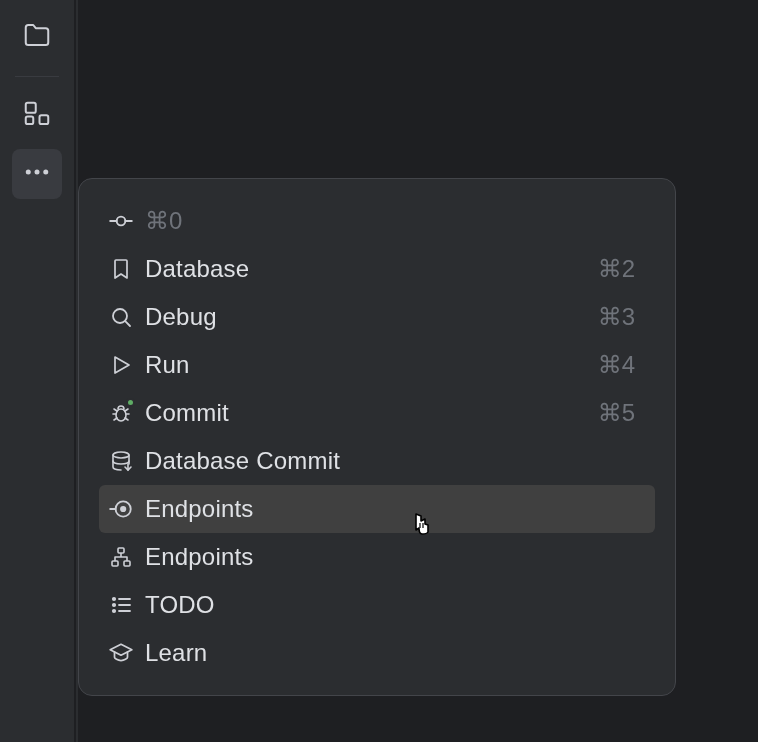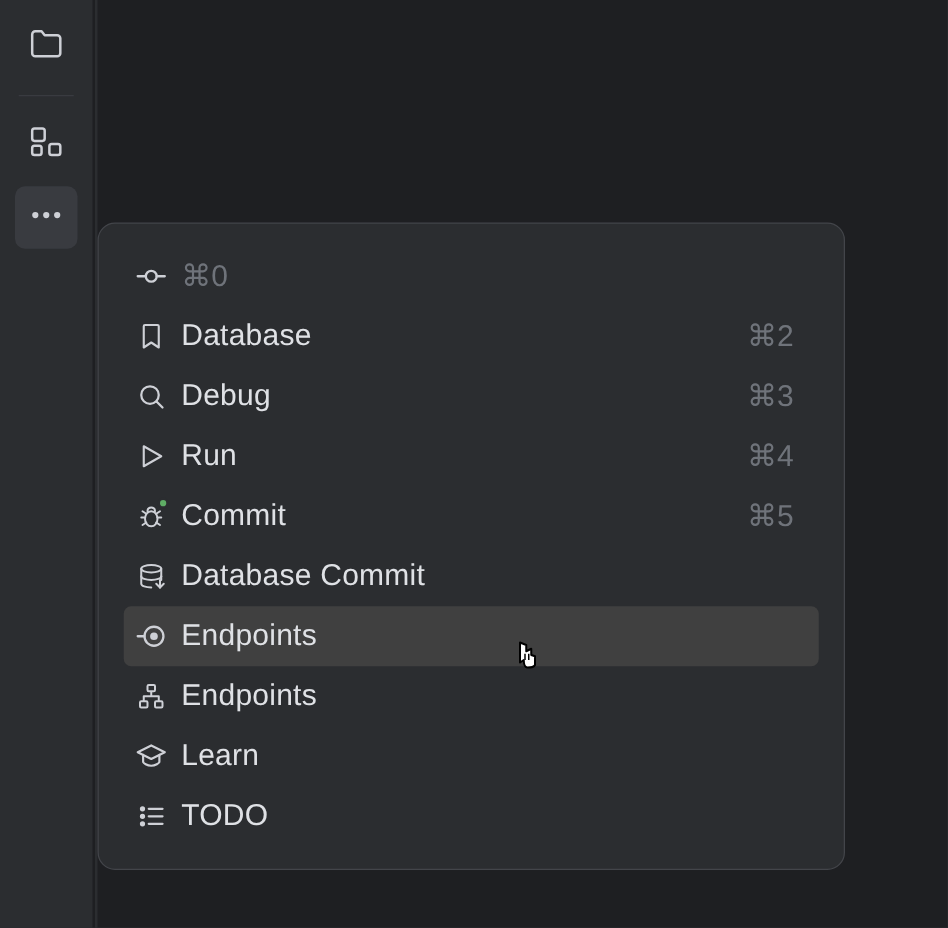--- a/index.html
+++ b/index.html
@@ -246,44 +246,44 @@
           <rect x="15" y="16" width="6" height="5" rx="1"></rect>
           <path d="M12 8v4M12 12H6v4M12 12h6v4"></path>
         </svg>
     </span>
     <span class="menu-label">Endpoints</span>
     <span class="menu-shortcut"></span>
   </div>
 
   <div class="menu-item">
     <span class="menu-icon">
-      <svg width="26" height="26" viewBox="0 0 24 24" fill="none" stroke="currentColor" stroke-width="1.6" stroke-linejoin="round" stroke-linecap="round">
-          <path d="M2 9l10-5 10 5-10 5-10-5z"></path>
-          <path d="M6 11v5c0 1 3 3 6 3s6-2 6-3v-5"></path>
-        </svg>
-    </span>
-    <span class="menu-label">Learn</span>
-    <span class="menu-shortcut"></span>
-  </div>
-
-  <div class="menu-item">
-    <span class="menu-icon">
       <svg width="24" height="24" viewBox="0 0 24 24" fill="none" stroke="currentColor" stroke-width="1.8" stroke-linecap="round">
           <circle cx="5" cy="6" r="1.2" fill="currentColor"></circle>
           <line x1="10" y1="6" x2="21" y2="6"></line>
           <circle cx="5" cy="12" r="1.2" fill="currentColor"></circle>
           <line x1="10" y1="12" x2="21" y2="12"></line>
           <circle cx="5" cy="18" r="1.2" fill="currentColor"></circle>
           <line x1="10" y1="18" x2="21" y2="18"></line>
         </svg>
     </span>
     <span class="menu-label">TODO</span>
     <span class="menu-shortcut"></span>
   </div>
 
+  <div class="menu-item">
+    <span class="menu-icon">
+      <svg width="26" height="26" viewBox="0 0 24 24" fill="none" stroke="currentColor" stroke-width="1.6" stroke-linejoin="round" stroke-linecap="round">
+          <path d="M2 9l10-5 10 5-10 5-10-5z"></path>
+          <path d="M6 11v5c0 1 3 3 6 3s6-2 6-3v-5"></path>
+        </svg>
+    </span>
+    <span class="menu-label">Learn</span>
+    <span class="menu-shortcut"></span>
+  </div>
+
 </div>
 
 <div class="cursor">
   <svg width="30" height="32" viewBox="0 0 30 32">
     <path d="M8 3 L8 19 L11 17 C11 17 11 23 14 23 C17 23 19 23 20 21 L20 14 L17 13 L17 8 L13 10 L13 5 Z" fill="white" stroke="black" stroke-width="1.6" stroke-linejoin="round"></path>
     <line x1="12" y1="12" x2="12" y2="17" stroke="black" stroke-width="1.2"></line>
     <line x1="15" y1="12" x2="15" y2="17" stroke="black" stroke-width="1.2"></line>
   </svg>
 </div>
 

